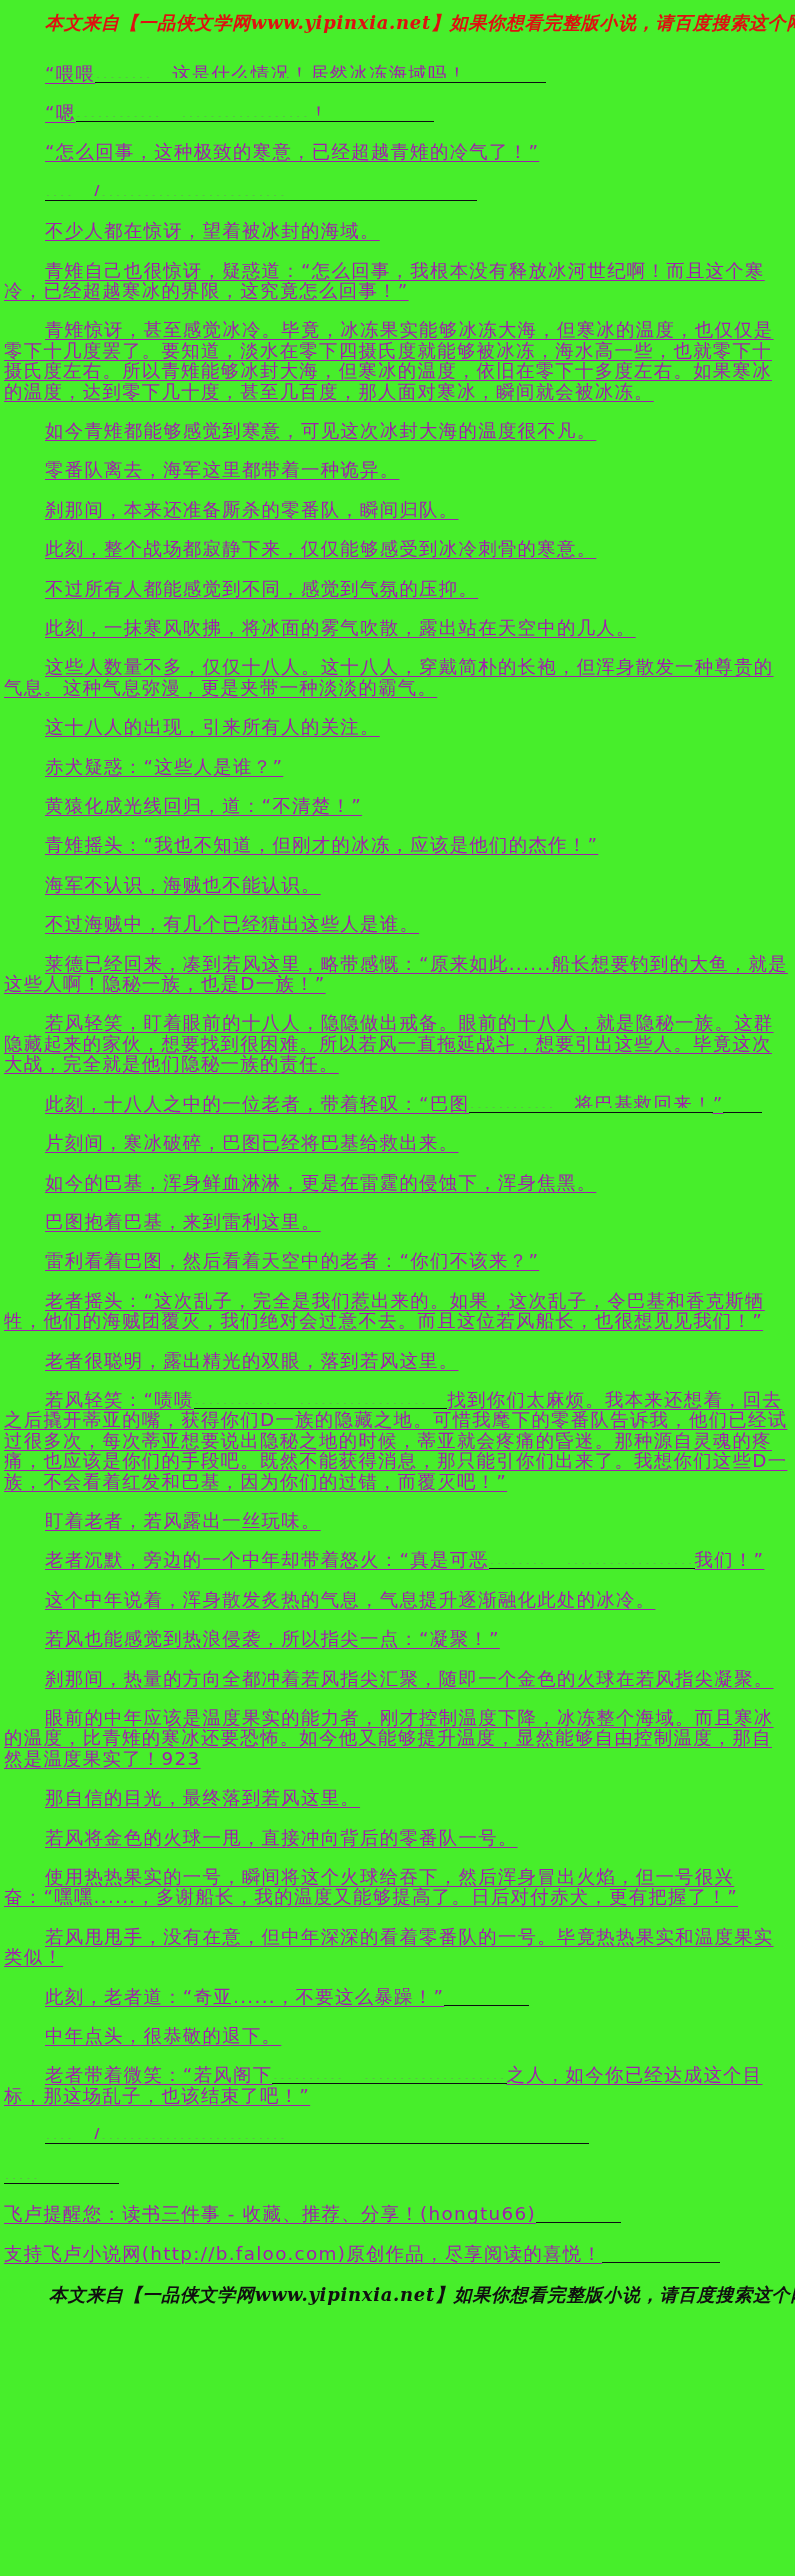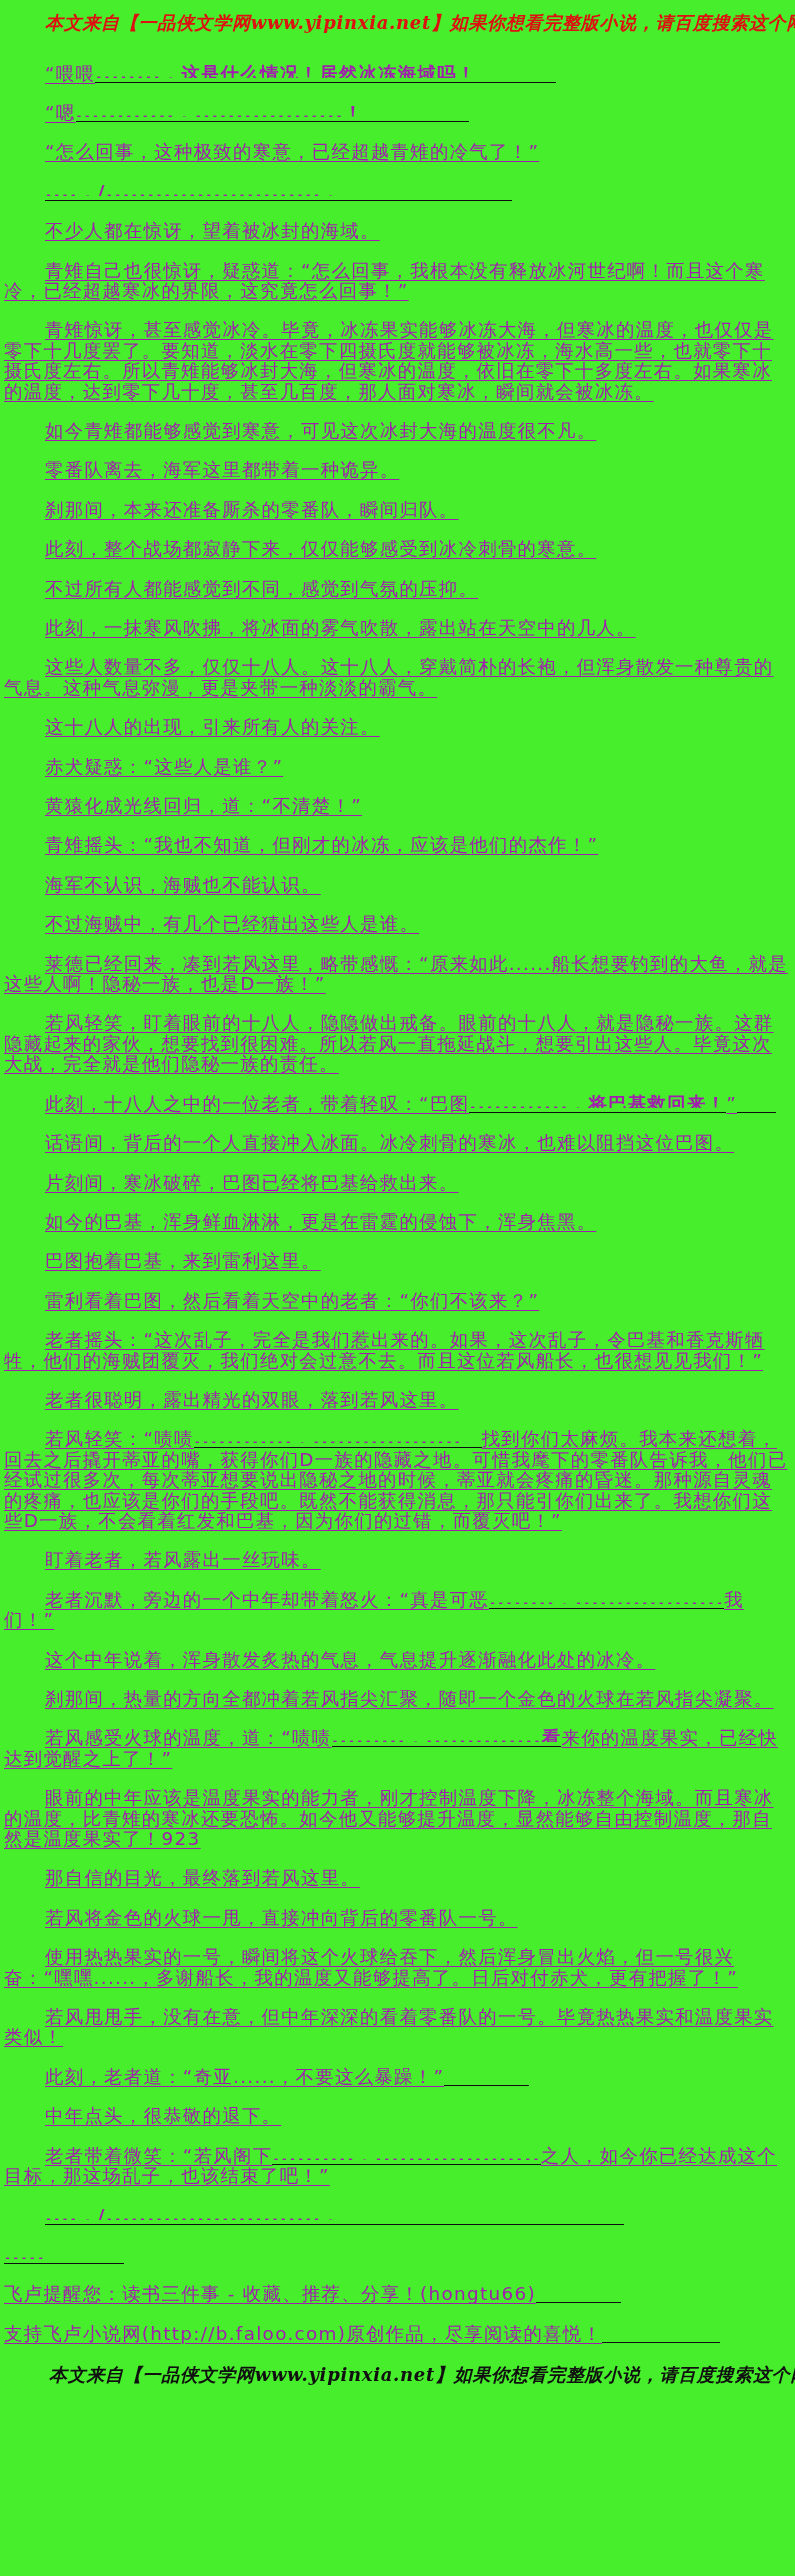--- a/index.html
+++ b/index.html
@@ -25,21 +25,20 @@
     text-decoration:underline;
     text-decoration-thickness:1.3px;
     text-underline-offset:2.6px;
   }
   .para.noind{text-indent:0;}
   .clip{
     display:inline-block;height:18px;overflow:hidden;
     vertical-align:top;
     border-bottom:1.3px solid #0d0d12;
     text-indent:0;
-    font-weight:bold;
   }
   .clip .t{display:block;height:14px;overflow:hidden;}
   .tail{
     display:inline-block;height:18px;vertical-align:top;
     border-bottom:1.3px solid #0d0d12;
     text-indent:0;
   }
 </style>
 </head>
 <body>
@@ -63,33 +62,32 @@
     <p class="para"><span>这些人数量不多，仅仅十八人。这十八人，穿戴简朴的长袍，但浑身散发一种尊贵的气息。这种气息弥漫，更是夹带一种淡淡的霸气。</span></p>
     <p class="para"><span>这十八人的出现，引来所有人的关注。</span></p>
     <p class="para"><span>赤犬疑惑：“这些人是谁？”</span></p>
     <p class="para"><span>黄猿化成光线回归，道：“不清楚！”</span></p>
     <p class="para"><span>青雉摇头：“我也不知道，但刚才的冰冻，应该是他们的杰作！”</span></p>
     <p class="para"><span>海军不认识，海贼也不能认识。</span></p>
     <p class="para"><span>不过海贼中，有几个已经猜出这些人是谁。</span></p>
     <p class="para"><span>莱德已经回来，凑到若风这里，略带感慨：“原来如此......船长想要钓到的大鱼，就是这些人啊！隐秘一族，也是D一族！”</span></p>
     <p class="para"><span>若风轻笑，盯着眼前的十八人，隐隐做出戒备。眼前的十八人，就是隐秘一族。这群隐藏起来的家伙，想要找到很困难。所以若风一直拖延战斗，想要引出这些人。毕竟这次大战，完全就是他们隐秘一族的责任。</span></p>
     <p class="para"><span>此刻，十八人之中的一位老者，带着轻叹：“巴图</span><span class="clip"><span class="t">............，将巴基救回来！</span></span><span>”</span><span class="tail" style="width: 39px;"></span></p>
-    <p class="para"><span>话语间，背后的一个人直接冲入冰面。冰冷刺骨的寒冰，也难以阻挡这位巴图。</span></p>
     <p class="para"><span>片刻间，寒冰破碎，巴图已经将巴基给救出来。</span></p>
     <p class="para"><span>如今的巴基，浑身鲜血淋淋，更是在雷霆的侵蚀下，浑身焦黑。</span></p>
     <p class="para"><span>巴图抱着巴基，来到雷利这里。</span></p>
     <p class="para"><span>雷利看着巴图，然后看着天空中的老者：“你们不该来？”</span></p>
     <p class="para"><span>老者摇头：“这次乱子，完全是我们惹出来的。如果，这次乱子，令巴基和香克斯牺牲，他们的海贼团覆灭，我们绝对会过意不去。而且这位若风船长，也很想见见我们！”</span></p>
     <p class="para"><span>老者很聪明，露出精光的双眼，落到若风这里。</span></p>
     <p class="para"><span>若风轻笑：“啧啧</span><span class="clip"><span class="t">............，..................。</span></span><span>找到你们太麻烦。我本来还想着，回去之后撬开蒂亚的嘴，获得你们D一族的隐藏之地。可惜我麾下的零番队告诉我，他们已经试过很多次，每次蒂亚想要说出隐秘之地的时候，蒂亚就会疼痛的昏迷。那种源自灵魂的疼痛，也应该是你们的手段吧。既然不能获得消息，那只能引你们出来了。我想你们这些D一族，不会看着红发和巴基，因为你们的过错，而覆灭吧！”</span></p>
     <p class="para"><span>盯着老者，若风露出一丝玩味。</span></p>
     <p class="para"><span>老者沉默，旁边的一个中年却带着怒火：“真是可恶</span><span class="clip"><span class="t">........，..................</span></span><span>我们！”</span></p>
     <p class="para"><span>这个中年说着，浑身散发炙热的气息，气息提升逐渐融化此处的冰冷。</span></p>
+    <p class="para"><span>若风也能感觉到热浪侵袭，所以指尖一点：“凝聚！”</span></p>
     <p class="para"><span>刹那间，热量的方向全都冲着若风指尖汇聚，随即一个金色的火球在若风指尖凝聚。</span></p>
-    <p class="para"><span>若风感受火球的温度，道：“啧啧</span><span class="clip"><span class="t">.........，..............看</span></span><span>来你的温度果实，已经快达到觉醒之上了！”</span></p>
     <p class="para"><span>眼前的中年应该是温度果实的能力者，刚才控制温度下降，冰冻整个海域。而且寒冰的温度，比青雉的寒冰还要恐怖。如今他又能够提升温度，显然能够自由控制温度，那自然是温度果实了！923</span></p>
     <p class="para"><span>那自信的目光，最终落到若风这里。</span></p>
     <p class="para"><span>若风将金色的火球一甩，直接冲向背后的零番队一号。</span></p>
     <p class="para"><span>使用热热果实的一号，瞬间将这个火球给吞下，然后浑身冒出火焰，但一号很兴奋：“嘿嘿......，多谢船长，我的温度又能够提高了。日后对付赤犬，更有把握了！”</span></p>
     <p class="para"><span>若风甩甩手，没有在意，但中年深深的看着零番队的一号。毕竟热热果实和温度果实类似！</span></p>
     <p class="para"><span>此刻，老者道：“奇亚......，不要这么暴躁！”</span><span class="tail" style="width: 85px;"></span></p>
     <p class="para"><span>中年点头，很恭敬的退下。</span></p>
     <p class="para"><span>老者带着微笑：“若风阁下</span><span class="clip"><span class="t">..........，....................</span></span><span>之人，如今你已经达成这个目标，那这场乱子，也该结束了吧！”</span></p>
     <p class="para"><span class="clip"><span class="t">....，/..........................，</span></span><span class="tail" style="width: 283px;"></span></p>
     <p class="para noind"><span class="clip"><span class="t">.....</span></span><span class="tail" style="width: 79px;"></span></p>

